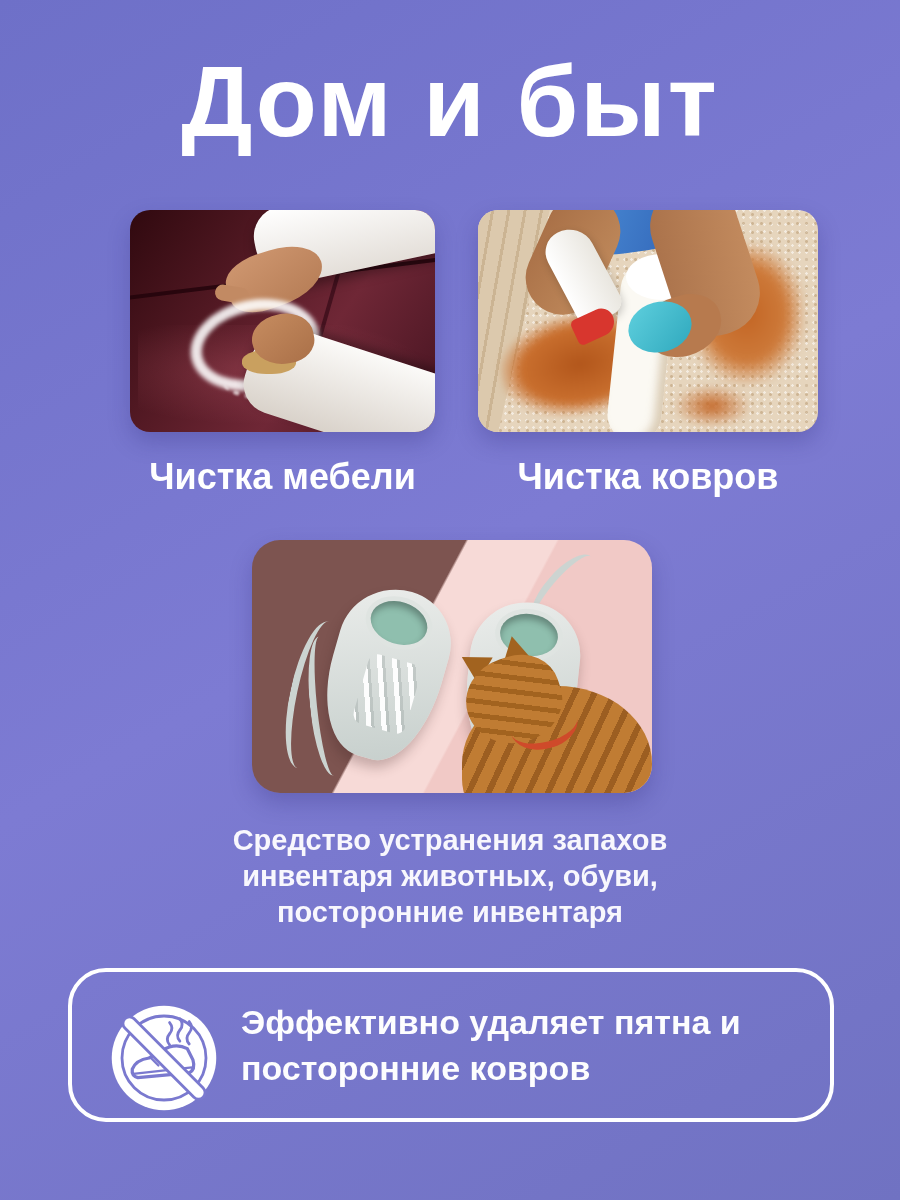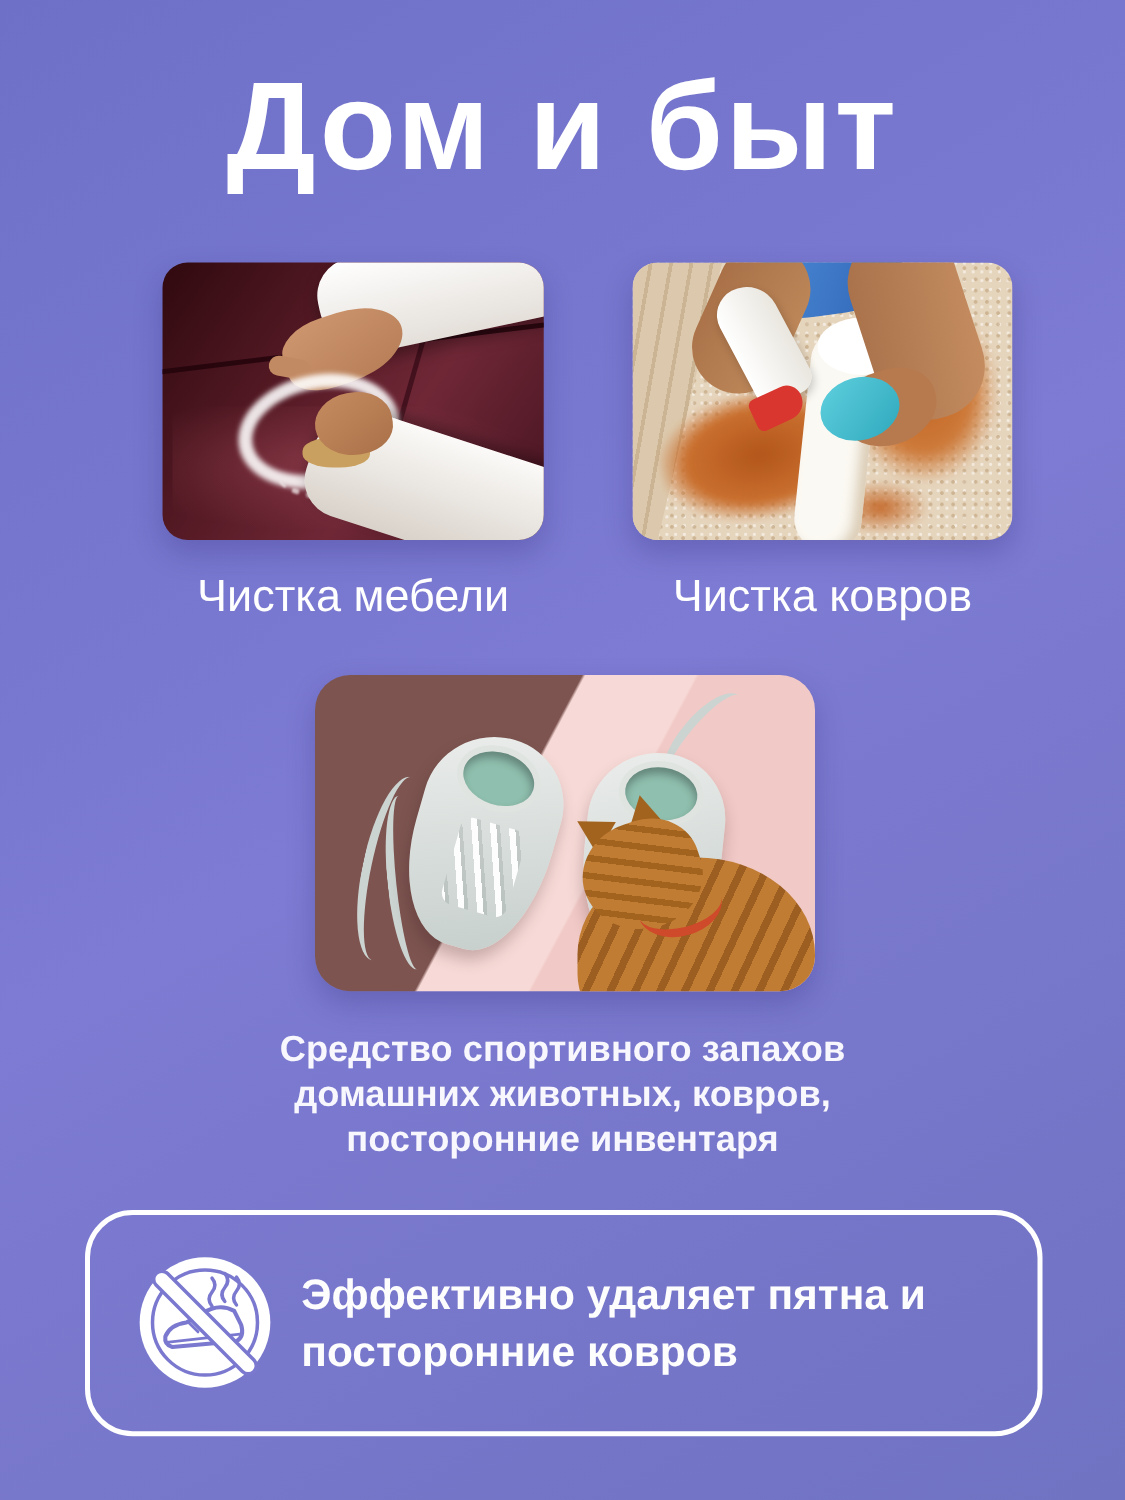--- a/index.html
+++ b/index.html
@@ -11,34 +11,34 @@
   
   .title{
     position:absolute;top:40px;left:0;width:100%;text-align:center;
     font-size:100px;line-height:122px;font-weight:bold;letter-spacing:2px;color:#fff;
   }
   
   figure{margin:0;padding:0;position:absolute;}
   .photo{position:relative;width:100%;overflow:hidden;border-radius:20px;box-shadow:0 10px 22px rgba(40,35,110,.25);}
   .card-1{left:130px;top:210px;width:305px;}
   .card-1 .photo{height:222px;}
-  .card-2{left:506px;top:210px;width:304px;}
+  .card-2{left:478px;top:210px;width:340px;}
   .card-2 .photo{height:222px;}
   .card-3{left:252px;top:540px;width:400px;}
   .card-3 .photo{height:253px;border-radius:28px;}
-  .card-caption{margin-top:24px;text-align:center;font-size:36px;font-weight:normal;color:#fff;}
+  .card-caption{margin-top:24px;text-align:center;font-size:36px;font-weight:bold;color:#fff;}
   
   .desc{
     position:absolute;left:130px;top:822px;width:640px;text-align:center;
     font-size:29px;line-height:36px;font-weight:bold;color:#f8f7fd;
   }
   .desc span{display:block;}
   
   .feature-box{
-    position:absolute;left:68px;top:968px;width:766px;height:181px;box-sizing:border-box;
+    position:absolute;left:68px;top:968px;width:766px;height:154px;box-sizing:border-box;
     border:4px solid #ffffff;border-radius:38px;
   }
   .feature-icon{position:absolute;left:36px;top:30px;width:112px;height:112px;}
   .feature-text{
     position:absolute;left:169px;top:50%;transform:translateY(-50%);
     font-size:34px;line-height:46px;font-weight:bold;color:#fdfdfe;
   }
   .feature-text span{display:block;}
   
   .pf{background:linear-gradient(125deg,#30090f 0%,#571b26 38%,#6f2736 62%,#451320 100%);}
@@ -145,22 +145,22 @@
       <div class="laces laces-2"></div>
       <div class="ear ear-1"></div>
       <div class="ear ear-2"></div>
       <div class="cat-body"></div>
       <div class="cat-head"></div>
       <div class="cat-collar"></div>
     </div>
   </figure>
 
   <div class="desc">
-    <span>Средство спортивного запахов</span>
-    <span>домашних животных, ковров,</span>
+    <span>Средство устранения запахов</span>
+    <span>инвентаря животных, обуви,</span>
     <span>посторонние инвентаря</span>
   </div>
 
   <div class="feature-box">
     <svg class="feature-icon" viewBox="0 0 120 120">
       <circle cx="60" cy="60" r="56" fill="#ffffff"></circle>
       <circle cx="60" cy="60" r="45" fill="none" stroke="#7a79cf" stroke-width="3"></circle>
 
       <path d="M26,72 Q30,62 44,60 L58,52 Q72,43 85,50 L91,62 Q94,72 87,76 L32,81 Q25,79 26,72 Z" fill="none" stroke="#7a79cf" stroke-width="3.5" stroke-linejoin="round"></path>
       <path d="M27,77 L90,70" fill="none" stroke="#7a79cf" stroke-width="2.5"></path>

